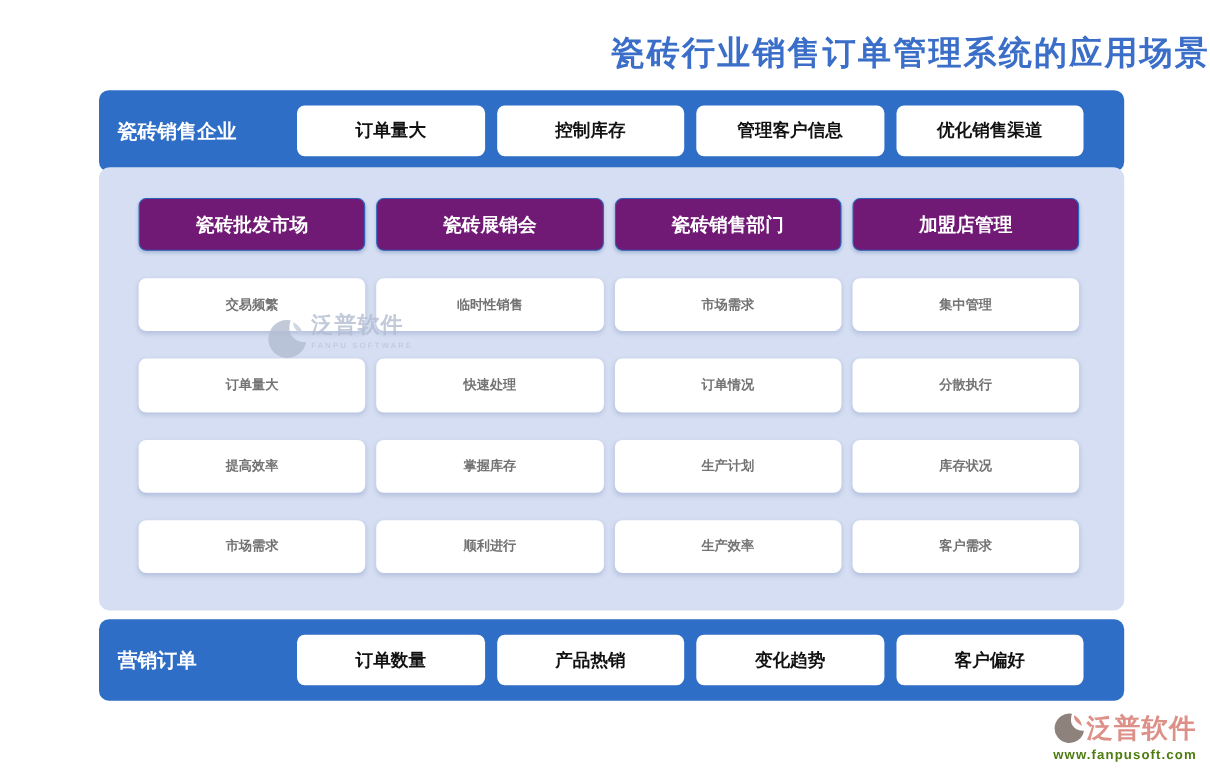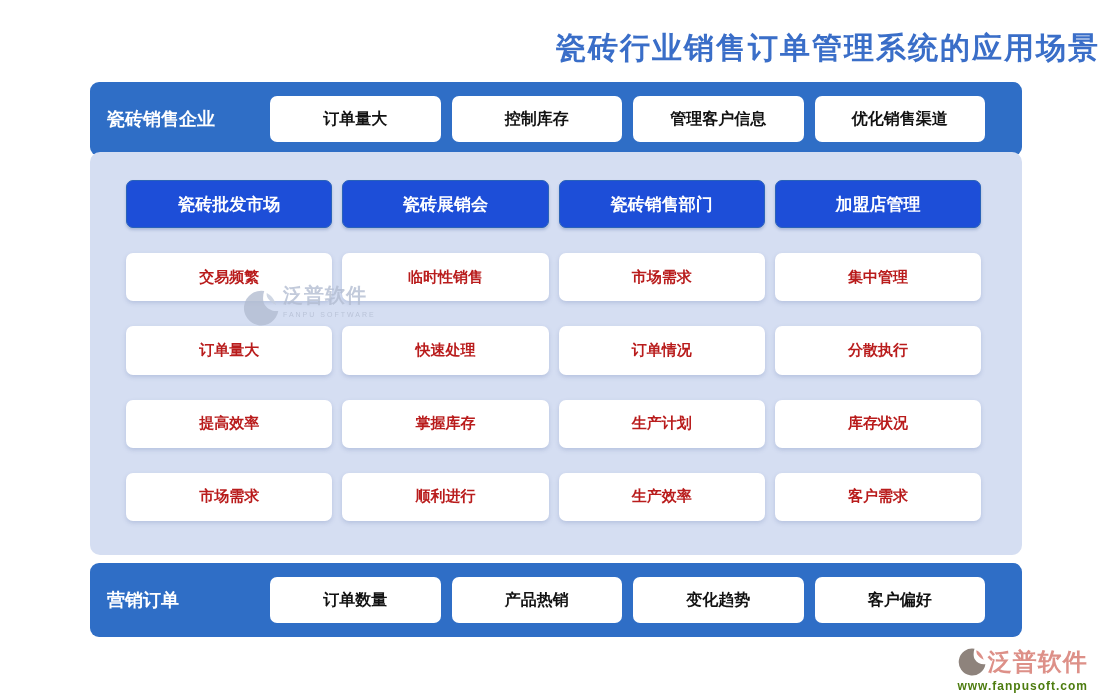--- a/index.html
+++ b/index.html
@@ -34,27 +34,27 @@
     background:#d5def2; border-radius:10px;
     padding:28px 41px 34px 36px;
   }
   .grid {
     display:grid; width:100%; height:100%;
     grid-template-columns:repeat(4,1fr);
     grid-template-rows:repeat(5,1fr);
     column-gap:10px; row-gap:25px;
   }
   .grid-header {
-    background:#1d4ed8; border:1px solid #2a63b8; color:#ffffff;
+    background:#701a75; border:1px solid #2a63b8; color:#ffffff;
     font-size:17px; font-weight:bold; border-radius:7px;
     display:flex; align-items:center; justify-content:center;
     box-shadow:0 2px 3px rgba(40,70,140,.25);
   }
   .grid-item {
-    background:#ffffff; color:#b91c1c; font-size:15px; font-weight:bold;
+    background:#ffffff; color:#737373; font-size:12px; font-weight:bold;
     border-radius:7px; display:flex; align-items:center; justify-content:center;
     box-shadow:0 2px 4px rgba(110,130,180,.30);
   }
   .watermark {
     position:absolute; left:243px; top:282px; z-index:5;
     display:flex; align-items:flex-start; gap:4px; opacity:.8;
   }
   .wm-icon { width:36px; height:40px; margin-top:6px; }
   .wm-name { font-size:20px; font-weight:bold; color:#b3bdd2; letter-spacing:1px; }
   .wm-sub { font-size:7px; color:#b3bdd2; letter-spacing:2px; margin-top:2px; }

